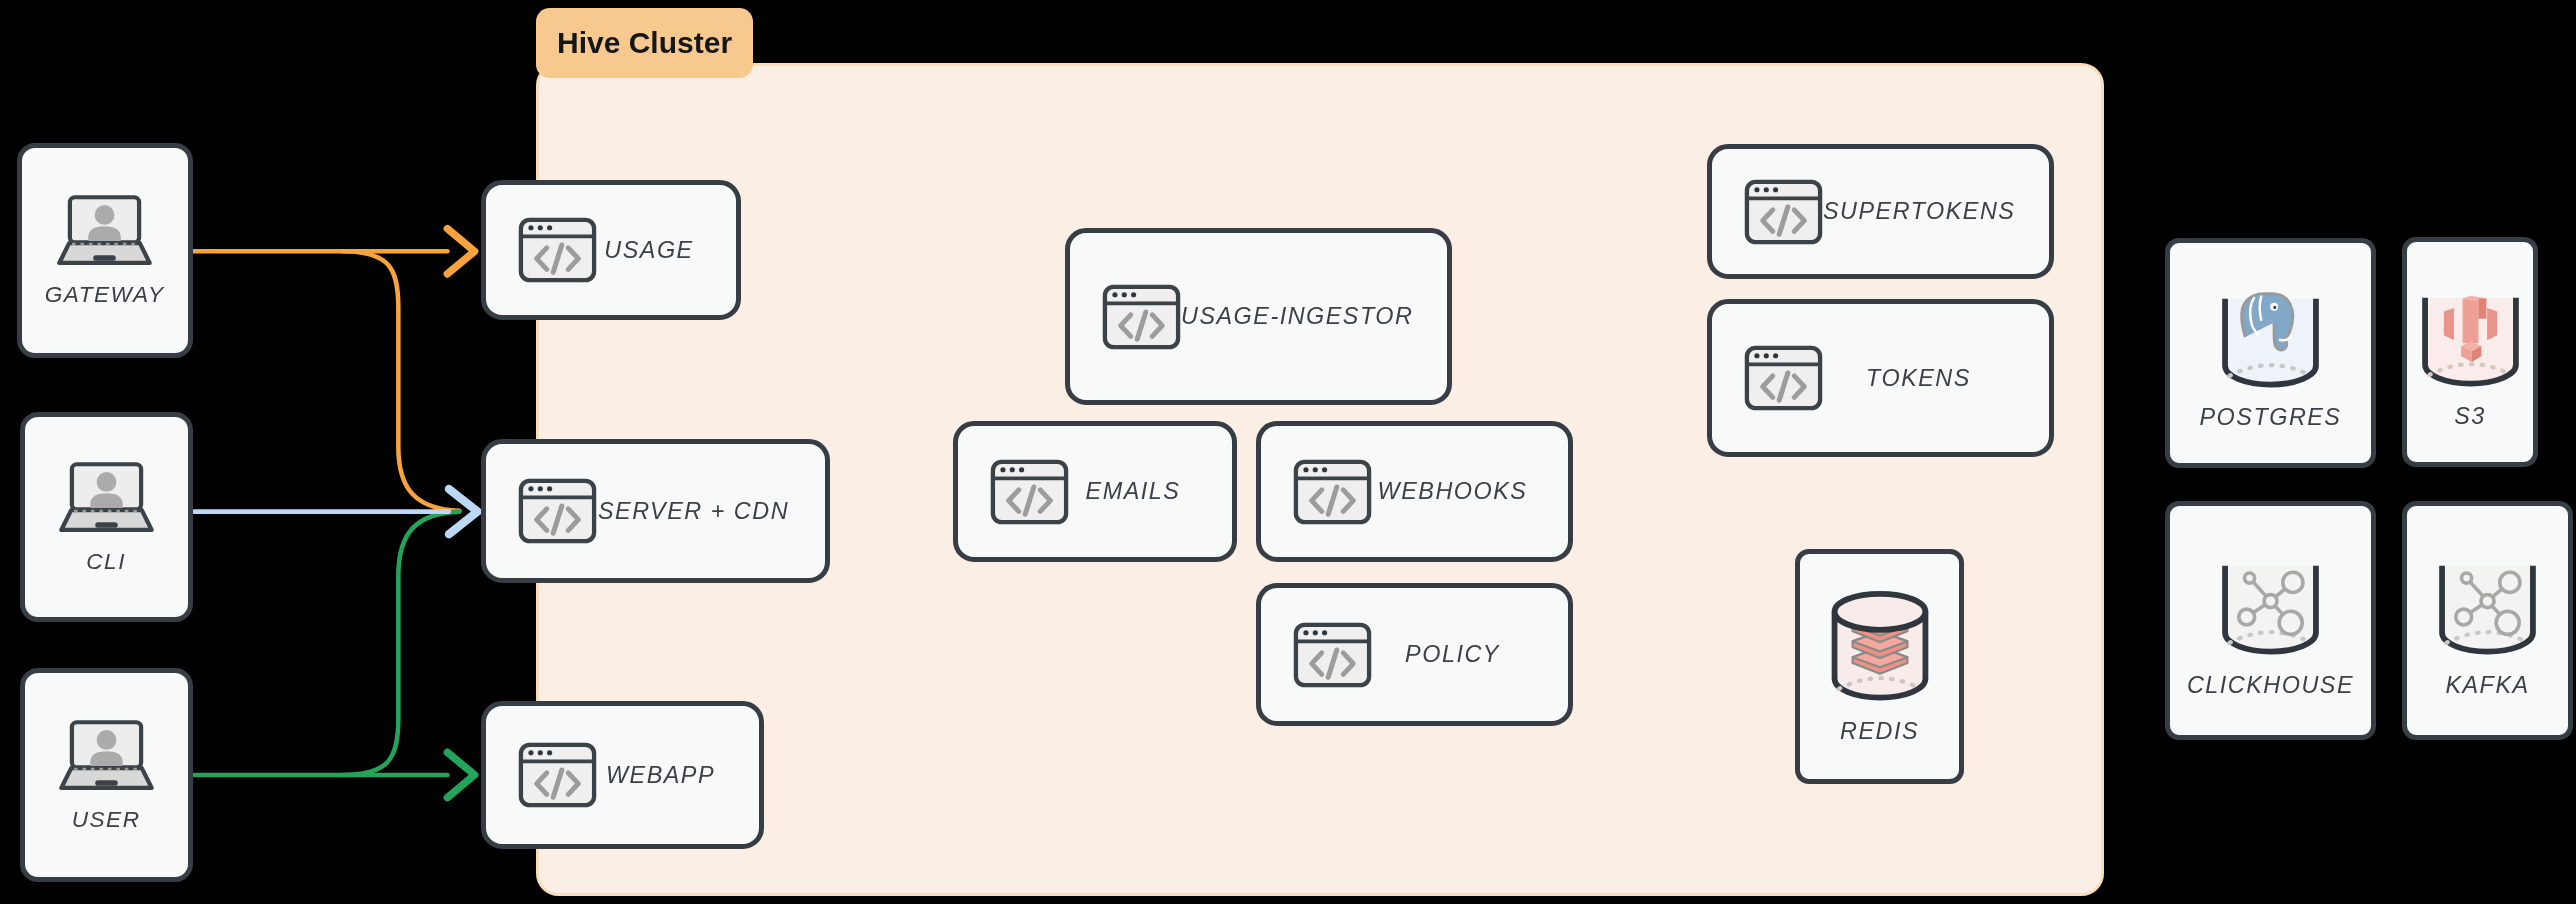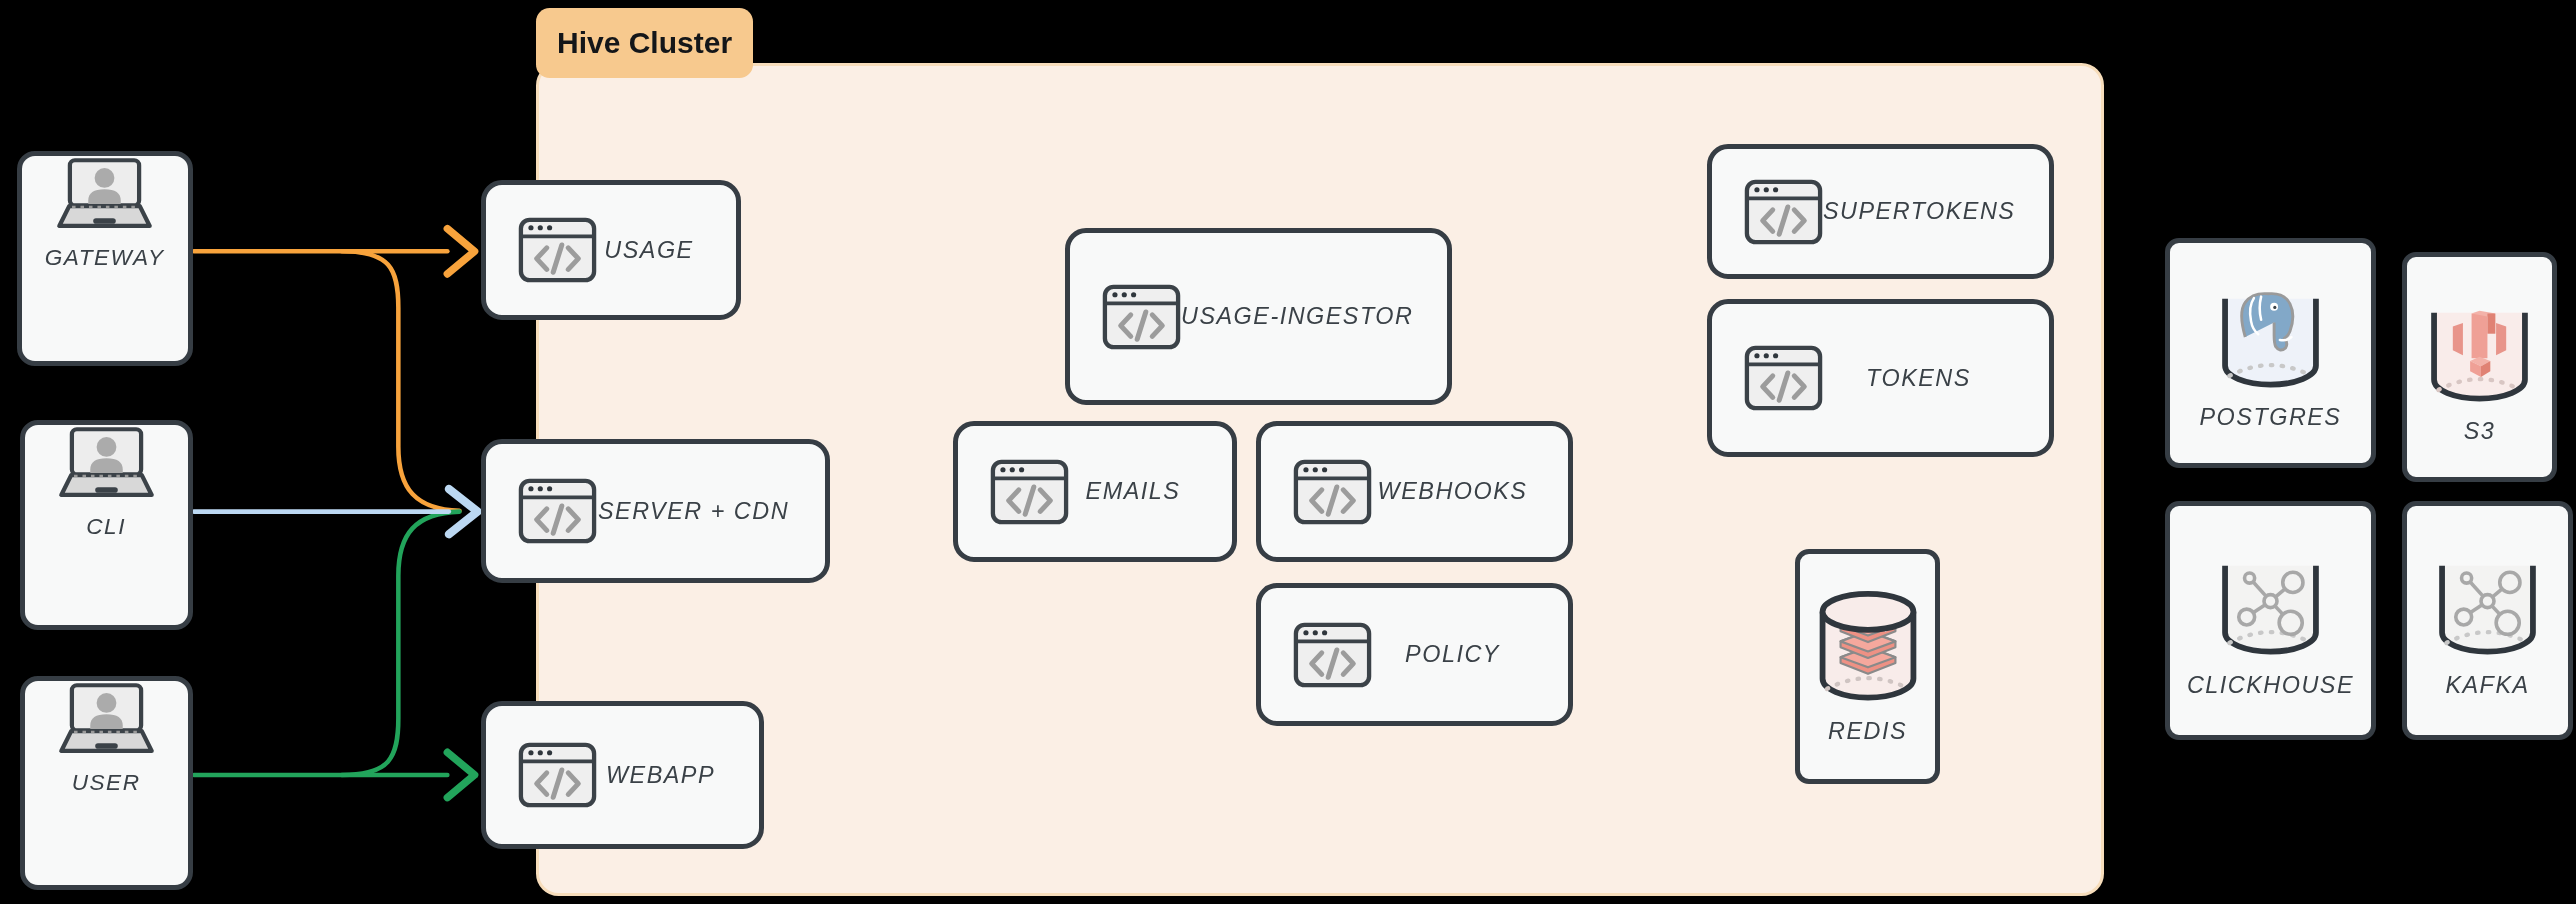--- a/index.html
+++ b/index.html
@@ -7,21 +7,21 @@
     position:relative;width:2576px;height:904px;overflow:hidden;
     background:var(--background,#000);
     font-family:"Liberation Sans",sans-serif;
   }
   .node{
     position:absolute;box-sizing:border-box;
     background:var(--node-bg,#F8F9F9);
     border:5.3px solid var(--node-border,#363D44);
     border-radius:21px;z-index:3;
   }
-  .client{display:flex;flex-direction:column;align-items:center;border-radius:18px;margin-top:8px;}
+  .client{display:flex;flex-direction:column;align-items:center;justify-content:center;border-radius:18px;}
   .svc{display:flex;align-items:center;}
   .svc .icon-wrap{margin-left:32px;flex:0 0 auto;display:flex;}
   .svc .lbl{flex:1;text-align:center;padding-right:35px;}
   .dbbox{display:flex;flex-direction:column;align-items:center;justify-content:center;border-radius:14px;}
   .lbl{
     font-style:italic;font-size:23.4px;letter-spacing:1.5px;
     color:var(--text,#3A4147);white-space:nowrap;
   }
   .client .lbl{margin-top:12px;font-size:22.6px;}
   .dbbox .lbl{margin-top:10.6px;}
@@ -257,21 +257,21 @@
       <g stroke="#9C9C9C" stroke-width="7" fill="none" stroke-linecap="round" stroke-linejoin="round">
         <path d="M40 43 L26 58 L40 73"></path>
             <path d="M70 43 L84 58 L70 73"></path>
             <path d="M61 39 L49 77"></path>
       </g>
     </svg>
       </span>
     <div class="lbl">TOKENS</div>
   </div>
 
-  <div class="node dbbox" style="left:1795px;top:549px;width:145px;height:235px">
+  <div class="node dbbox" style="left:1795px;top:549px;width:169px;height:235px">
     <svg width="110" height="119" viewBox="0 0 150 165">
       <path d="M12 33 L12 126 A63 26 0 0 0 138 126 L138 33" fill="#F8ECEA" stroke="#2F363D" stroke-width="8"></path>
       <path d="M18 140 Q75 110 132 140" fill="none" stroke="#CFC4C2" stroke-width="6" stroke-dasharray="2 13" stroke-linecap="round"></path>
       <g stroke="#8A8A8A" stroke-width="3" stroke-linejoin="round">
         <path d="M37 96 L75 82 L113 96 L113 104 L75 119 L37 104 Z" fill="#EE9184"></path>
         <path d="M37 96 L75 82 L113 96 L75 110 Z" fill="#F5A89D"></path>
         <path d="M37 74 L75 60 L113 74 L113 82 L75 97 L37 82 Z" fill="#EE9184"></path>
         <path d="M37 74 L75 60 L113 74 L75 88 Z" fill="#F5A89D"></path>
         <path d="M37 52 L75 38 L113 52 L113 60 L75 75 L37 60 Z" fill="#EE9184"></path>
         <path d="M37 52 L75 38 L113 52 L75 66 Z" fill="#F5A89D"></path>
@@ -293,21 +293,21 @@
         <path d="M52 32 Q44 44 48 64 Q50 76 58 82" fill="none" stroke="#FFFFFF" stroke-width="3.5" stroke-linecap="round"></path>
         <path d="M62 30 Q58 46 62 62" fill="none" stroke="#FFFFFF" stroke-width="3.5" stroke-linecap="round"></path>
         <circle cx="80" cy="44" r="5.5" fill="#FFFFFF"></circle>
           <circle cx="81" cy="45" r="2.2" fill="#3A4147"></circle>
         <path d="M88 90 Q98 92 104 86" fill="none" stroke="#FFFFFF" stroke-width="3.5" stroke-linecap="round"></path>
       </g>
     </svg>
     <div class="lbl">POSTGRES</div>
   </div>
 
-  <div class="node dbbox" style="left:2402px;top:252px;width:155px;height:230px">
+  <div class="node dbbox" style="left:2402px;top:237px;width:136px;height:230px">
     <svg width="113" height="119" viewBox="0 0 150 165">
       <path d="M12 33 L12 126 A63 26 0 0 0 138 126 L138 33" fill="#F9ECEA" stroke="#2F363D" stroke-width="8"></path>
       <path d="M18 140 Q75 110 132 140" fill="none" stroke="#D8C6C3" stroke-width="6" stroke-dasharray="2 13" stroke-linecap="round"></path>
       <g>
         <polygon points="38,52 52,47 52,92 38,85" fill="#E8948A"></polygon>
         <polygon points="112,52 98,47 98,92 112,85" fill="#E8948A"></polygon>
         <polygon points="64,34 86,34 86,96 64,96" fill="#EFA096"></polygon>
         <polygon points="64,34 75,30 97,34 86,38" fill="#F3B2A9"></polygon>
         <polygon points="86,34 97,34 97,62 86,62" fill="#E08274"></polygon>
         <polygon points="62,100 75,94 90,100 77,107" fill="#F3B2A9"></polygon>

